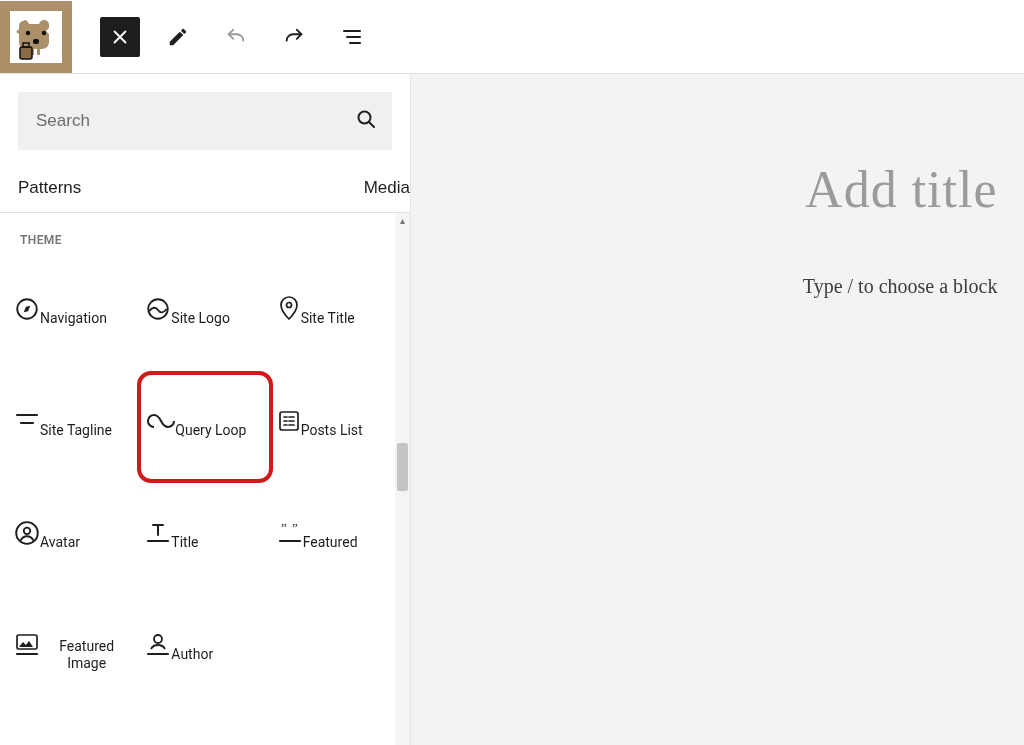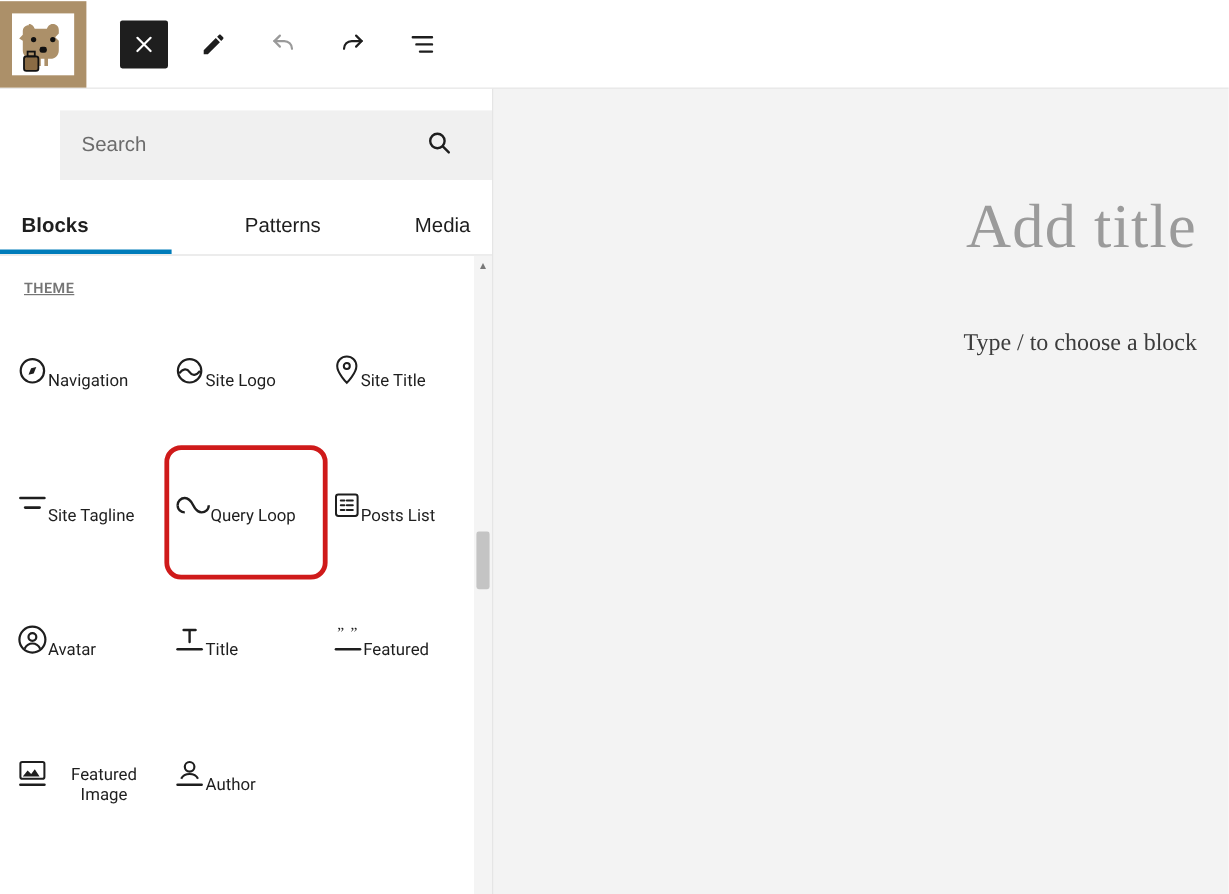--- a/index.html
+++ b/index.html
@@ -12,38 +12,38 @@
     .tool-btn { width: 40px; height: 40px; display: flex; align-items: center; justify-content: center; border: none; background: transparent; border-radius: 2px; cursor: pointer; }
     .tool-btn.black { background: #1e1e1e; }
 
     .shell { display: flex; height: calc(745px - 74px); }
 
     
     .inserter { width: 410px; border-right: 0; position: relative; display: flex; flex-direction: column; background: #fff; }
 
     .search-wrap { padding: 18px 18px 0 18px; }
     .search-box { position: relative; }
-    .search-input { width: 100%; height: 58px; border: none; background: #f0f0f0; padding: 0 54px 0 18px; font-size: 17px; color: #1e1e1e; outline: none; margin-left: 32px; }
+    .search-input { width: 100%; height: 58px; border: none; background: #f0f0f0; padding: 0 54px 0 18px; font-size: 17px; color: #1e1e1e; outline: none; }
     .search-input::placeholder { color: #6c6c6c; }
     .search-icon { position: absolute; right: 14px; top: 50%; transform: translateY(-50%); }
 
     .tabs { display: flex; border-bottom: 1px solid #e0e0e0; margin-top: 12px; }
     .tab { flex: 1; text-align: left; padding: 16px 18px 14px 18px; font-size: 17px; color: #1e1e1e; cursor: pointer; border: none; background: none; }
     .tab:first-child { padding-right: 0; }
     .tab:nth-child(2) { text-align: right; padding-left: 0; padding-right: 0; }
     .tab:nth-child(3) { text-align: right; padding-left: 0; }
     .tab.active { font-weight: 600; box-shadow: inset 0 -4px 0 var(--wpblue, #007cba); }
 
     .scroll-zone { overflow-y: auto; overflow-x: hidden; flex: 1; padding: 0 6px 24px 6px; }
     .scroll-zone::-webkit-scrollbar { width: 15px; }
     .scroll-zone::-webkit-scrollbar-track { background: #f7f7f7; }
     .scroll-zone::-webkit-scrollbar-thumb { background: #c1c1c1; border: 3px solid #f7f7f7; }
     .scroll-zone::-webkit-scrollbar-button:single-button { height: 15px; background: #f0f0f0; }
 
-    .section-label { font-size: 12px; font-weight: 600; letter-spacing: 0.4px; color: #757575; padding: 20px 14px 6px 14px; text-transform: uppercase; text-decoration: underline; }
+    .section-label { font-size: 12px; font-weight: 600; letter-spacing: 0.4px; color: #757575; padding: 20px 14px 6px 14px; text-transform: uppercase; }
 
     .block-grid { display: grid; grid-template-columns: repeat(3, 1fr); gap: 8px 4px; padding: 10px 4px 0 4px; }
     .block-item { display: flex; flex-direction: row; align-items: center; justify-content: flex-start; padding: 16px 4px 8px 4px; border-radius: 6px; cursor: pointer; min-height: 104px; text-align: center; }
     .block-item .icon-slot { height: 34px; display: flex; align-items: center; justify-content: center; margin-bottom: 20px; }
     .block-item .label { font-size: 14px; color: #1e1e1e; line-height: 1.25; }
     .block-item.highlight { outline: 4px solid #cf1a1a; border-radius: 10px; }
 
     
     .canvas { flex: 1; background: #f3f3f3; position: relative; display: flex; justify-content: center; padding-top: 86px; border-left: 1px solid #e5e5e5; }
     .page-col { width: 560px; text-align: right; }
@@ -110,21 +110,20 @@
         <span class="search-icon">
           <svg width="24" height="24" viewBox="0 0 24 24">
               <circle cx="10.5" cy="10.5" r="6" fill="none" stroke="#1e1e1e" stroke-width="2"></circle>
               <path stroke="#1e1e1e" stroke-width="2" stroke-linecap="round" d="M15 15l5 5"></path>
             </svg>
         </span>
       </div>
     </div>
 
     <div class="tabs">
-      <button class="tab active">Blocks</button>
       <button class="tab">Patterns</button>
       <button class="tab">Media</button>
     </div>
 
     <div class="scroll-zone" style="position:relative;">
       <div class="section-label">THEME</div>
       <div class="block-grid">
 
         <div class="block-item">
           <span class="icon-slot">

